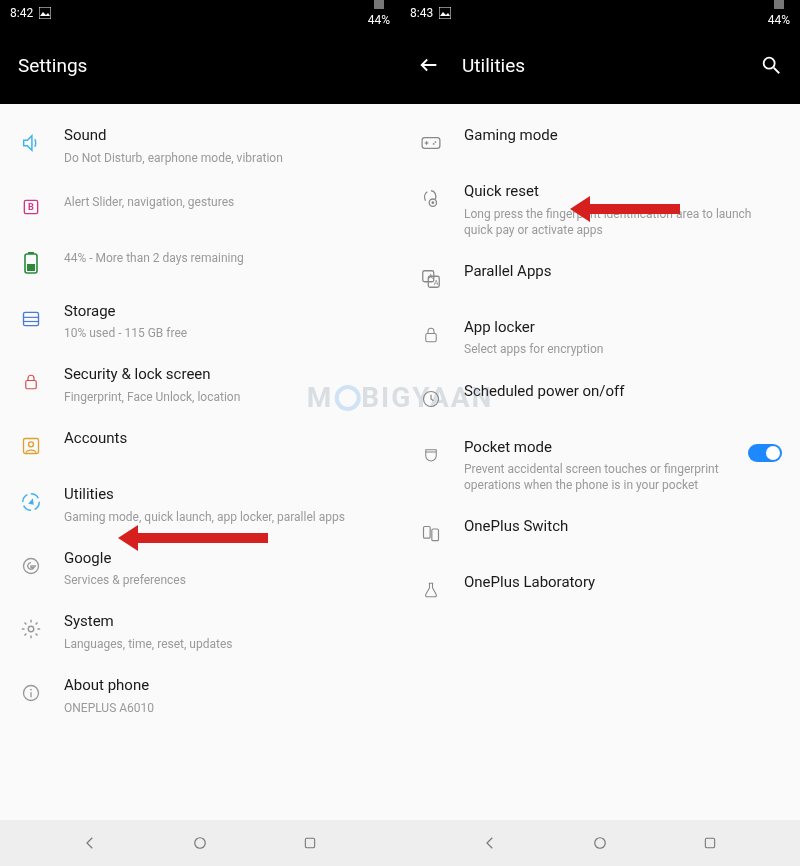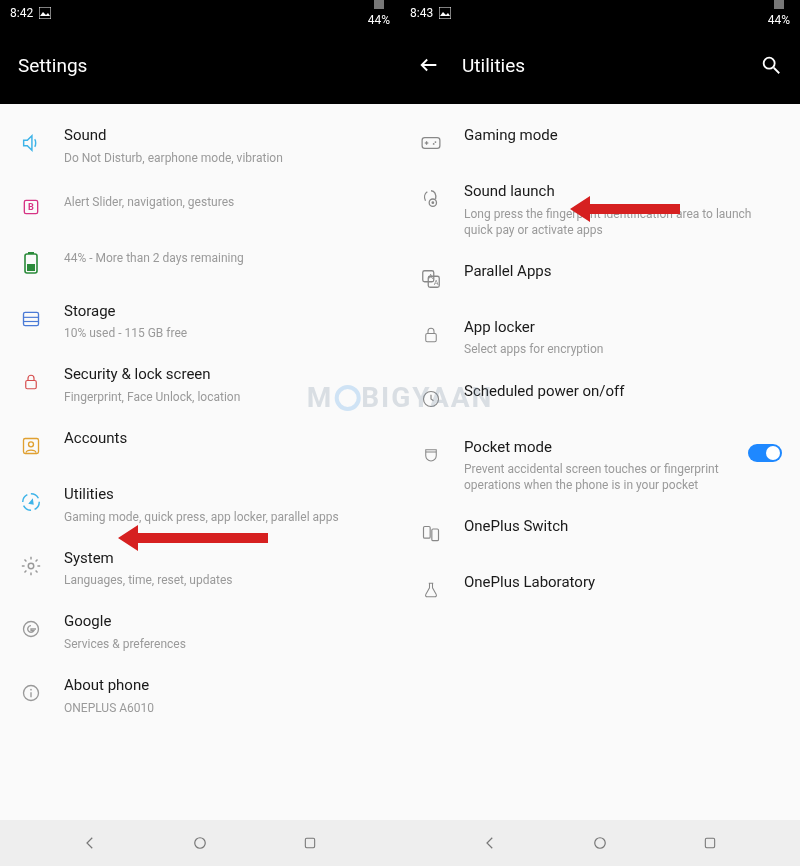--- a/index.html
+++ b/index.html
@@ -266,47 +266,47 @@
 
       <div class="row">
         <div class="icon-wrap">
           <svg width="22" height="22" viewBox="0 0 24 24">
               <circle cx="12" cy="12" r="9" fill="none" stroke="#3db3e8" stroke-width="1.6" stroke-dasharray="10 4"></circle>
               <path d="M9 14 L14 8 L15 15 Z" fill="#3db3e8"></path>
             </svg>
         </div>
         <div class="row-text">
           <div class="row-title">Utilities</div>
-          <div class="row-sub">Gaming mode, quick press, app locker, parallel apps</div>
+          <div class="row-sub">Gaming mode, quick launch, app locker, parallel apps</div>
+        </div>
+      </div>
+
+      <div class="row">
+        <div class="icon-wrap">
+          <svg width="20" height="20" viewBox="0 0 24 24">
+              <circle cx="12" cy="12" r="9" fill="none" stroke="#999" stroke-width="1.6"></circle>
+              <path d="M12 8a4 4 0 1 0 3.5 6H12v-2h6" fill="none" stroke="#999" stroke-width="1.6"></path>
+            </svg>
+        </div>
+        <div class="row-text">
+          <div class="row-title">Google</div>
+          <div class="row-sub">Services &amp; preferences</div>
         </div>
       </div>
 
       <div class="row">
         <div class="icon-wrap">
           <svg width="22" height="22" viewBox="0 0 24 24">
               <circle cx="12" cy="12" r="3" fill="none" stroke="#999" stroke-width="1.6"></circle>
               <path d="M12 2v3M12 19v3M2 12h3M19 12h3M4.9 4.9l2.1 2.1M17 17l2.1 2.1M4.9 19.1L7 17M17 7l2.1-2.1" stroke="#999" stroke-width="1.6"></path>
             </svg>
         </div>
         <div class="row-text">
           <div class="row-title">System</div>
           <div class="row-sub">Languages, time, reset, updates</div>
-        </div>
-      </div>
-
-      <div class="row">
-        <div class="icon-wrap">
-          <svg width="20" height="20" viewBox="0 0 24 24">
-              <circle cx="12" cy="12" r="9" fill="none" stroke="#999" stroke-width="1.6"></circle>
-              <path d="M12 8a4 4 0 1 0 3.5 6H12v-2h6" fill="none" stroke="#999" stroke-width="1.6"></path>
-            </svg>
-        </div>
-        <div class="row-text">
-          <div class="row-title">Google</div>
-          <div class="row-sub">Services &amp; preferences</div>
         </div>
       </div>
 
       <div class="row">
         <div class="icon-wrap">
           <svg width="20" height="20" viewBox="0 0 24 24">
               <circle cx="12" cy="12" r="9" fill="none" stroke="#999" stroke-width="1.6"></circle>
               <circle cx="12" cy="8" r="1" fill="#999"></circle>
               <line x1="12" y1="11" x2="12" y2="17" stroke="#999" stroke-width="1.6"></line>
             </svg>
@@ -396,21 +396,21 @@
       <div class="row">
         <div class="icon-wrap">
           <svg width="22" height="22" viewBox="0 0 24 24">
               <path d="M8 4c-3 2-4 6-2 10" fill="none" stroke="#888" stroke-width="1.4"></path>
               <path d="M12 3c4 0 6 4 5 9" fill="none" stroke="#888" stroke-width="1.4"></path>
               <circle cx="14" cy="16" r="4" fill="none" stroke="#888" stroke-width="1.4"></circle>
               <circle cx="14" cy="16" r="1.5" fill="#888"></circle>
             </svg>
         </div>
         <div class="row-text">
-          <div class="row-title">Sound launch</div>
+          <div class="row-title">Quick reset</div>
           <div class="row-sub">Long press the fingerprint identification area to launch quick pay or activate apps</div>
         </div>
       </div>
 
       <div class="row">
         <div class="icon-wrap">
           <svg width="22" height="22" viewBox="0 0 24 24">
               <rect x="3" y="3" width="12" height="12" rx="2" fill="none" stroke="#888" stroke-width="1.4"></rect>
               <rect x="9" y="9" width="12" height="12" rx="2" fill="none" stroke="#888" stroke-width="1.4"></rect>
               <text x="9" y="12" font-size="8" fill="#888">A</text>

